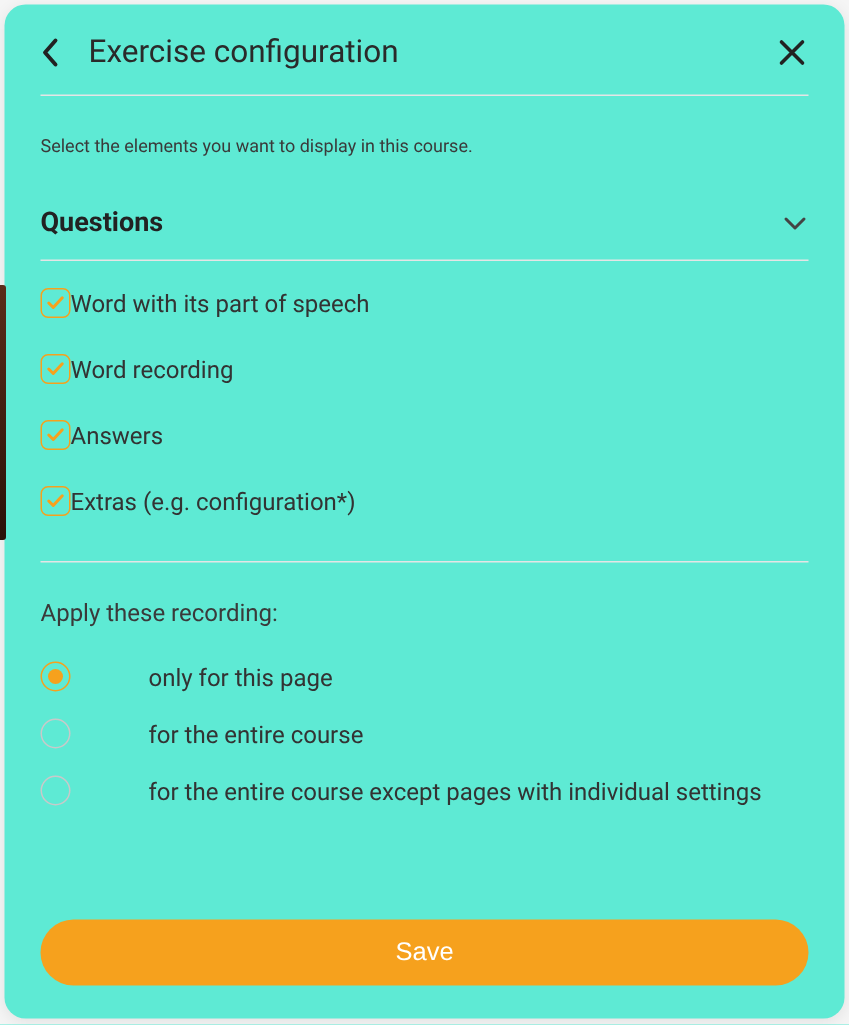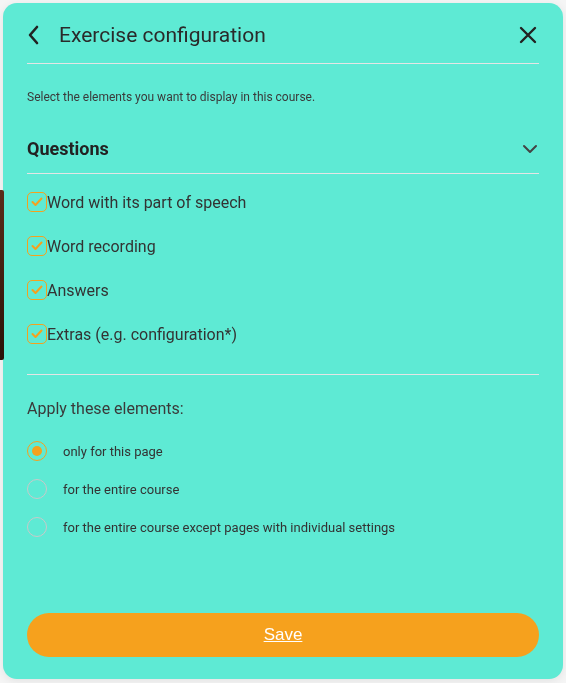--- a/index.html
+++ b/index.html
@@ -151,33 +151,32 @@
   }
   .radio.selected { border-color: #f6a11d; }
   .radio .dot {
     width: 10px;
     height: 10px;
     background: #f6a11d;
     border-radius: 50%;
     display: none;
   }
   .radio.selected .dot { display: block; }
-  .radio-label { font-size: 13px; color: #333; }
+  .radio-label { font-size: 16px; color: #333; margin-left: 36px; }
   .footer { padding: 6px 24px 22px 24px; }
   .save-btn {
     width: 100%;
     height: 44px;
     border: none;
     border-radius: 22px;
     background: #f6a11d;
     color: #fff;
     font-size: 17px;
     font-weight: 500;
     cursor: pointer;
-    text-decoration: underline;
   }
 </style>
 </head>
 <body>
 
 <div class="dark-sliver"></div>
 
 <div class="sheet">
 
   <div class="header">
@@ -241,21 +240,21 @@
           <svg width="12" height="10" viewBox="0 0 12 10">
               <path d="M1.5 5 L4.5 8 L10.5 1.5" stroke-width="2" fill="none" stroke-linecap="round" stroke-linejoin="round"></path>
             </svg>
         </div>
         <span class="opt-label">Extras (e.g. configuration*)</span>
       </div>
     </div>
 
     <div class="divider-full"></div>
 
-    <div class="apply-title">Apply these elements:</div>
+    <div class="apply-title">Apply these recording:</div>
 
     <div class="radio-list">
       <div class="radio-row">
         <div class="radio selected">
             <div class="dot"></div>
           </div>
         <span class="radio-label">only for this page</span>
       </div>
       <div class="radio-row">
         <div class="radio"></div>

